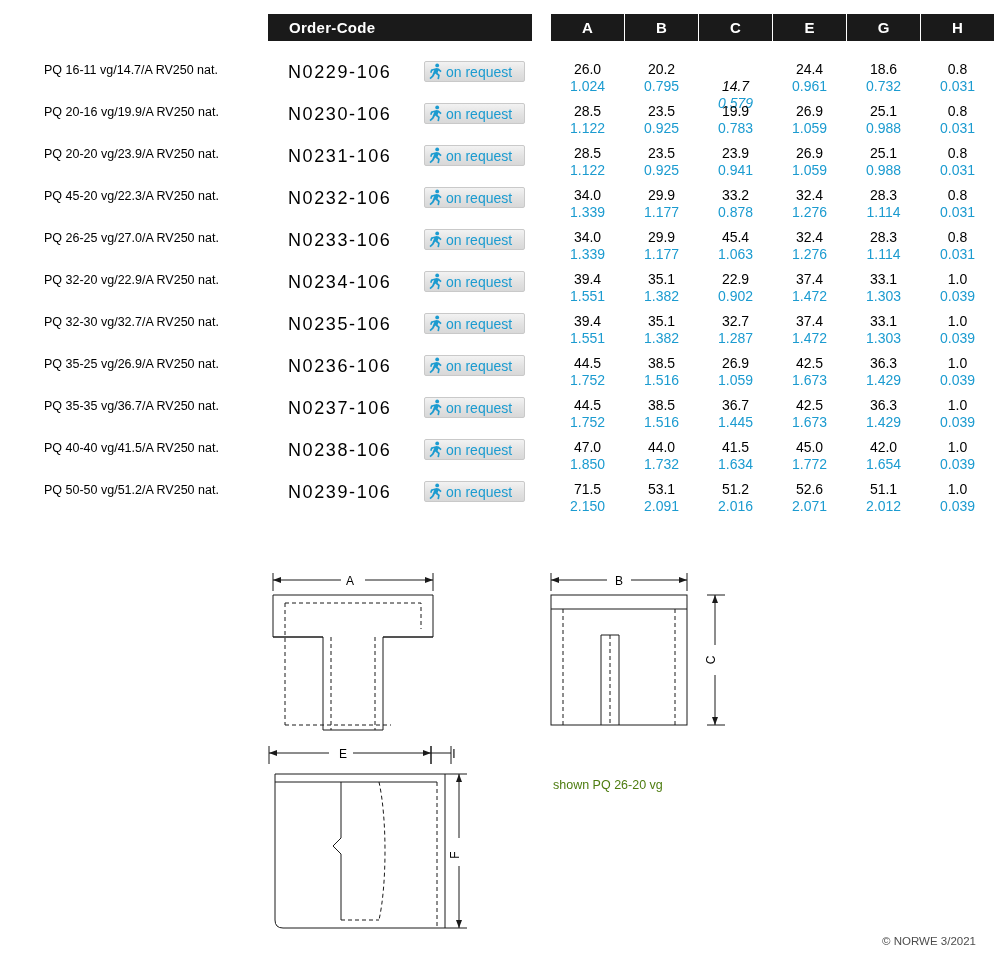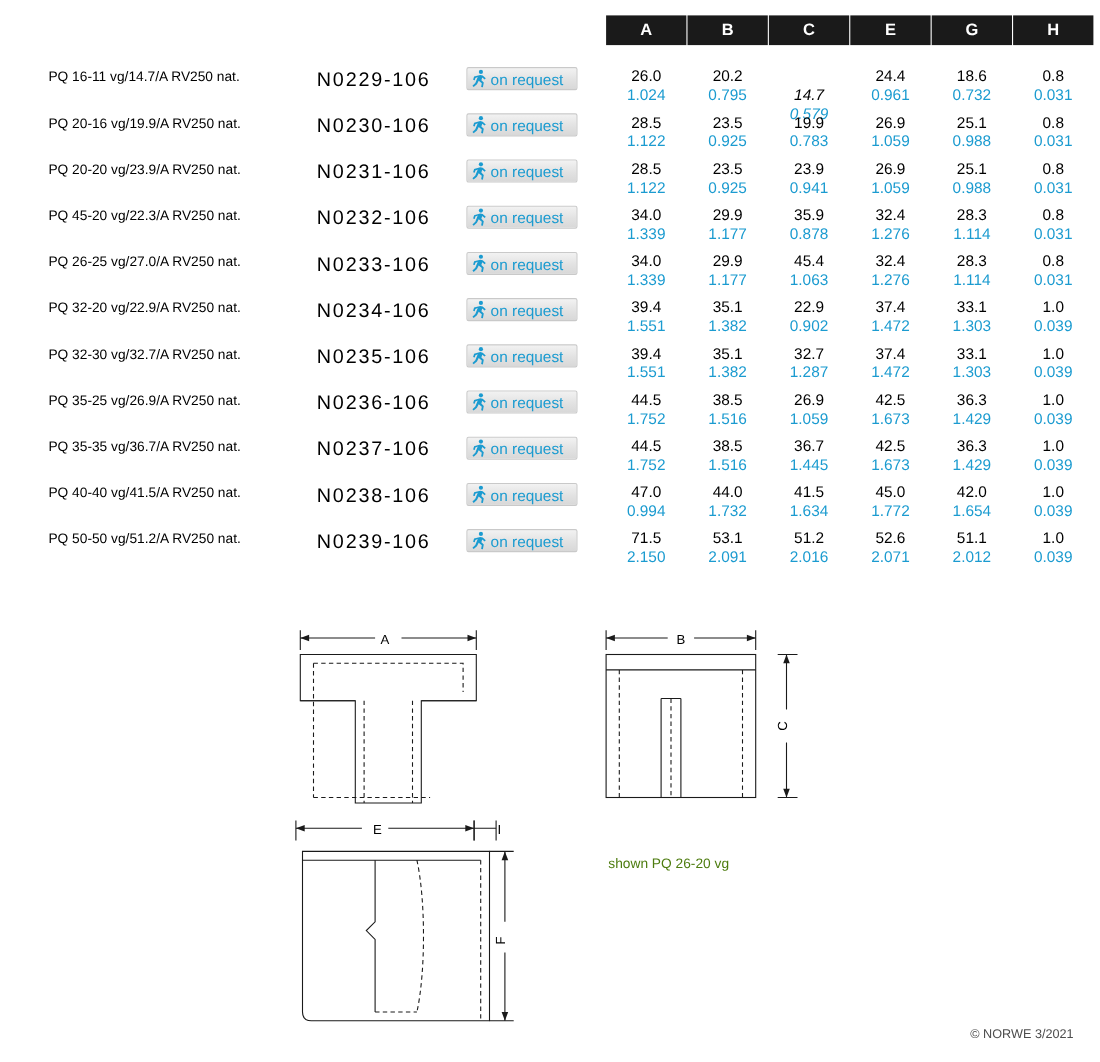--- a/index.html
+++ b/index.html
@@ -156,20 +156,21 @@
     font-size: 11.5px;
     color: #4d4d4d;
   }
   svg { display: block; }
 </style>
 </head>
 <body>
 
 <div class="page">
 
+  <div class="hdr" id="hdr-order">Order-Code</div>
   <div class="dim-hdr-row">
     <div class="dim-hdr">A</div>
     <div class="dim-hdr">B</div>
     <div class="dim-hdr">C</div>
     <div class="dim-hdr">E</div>
     <div class="dim-hdr">G</div>
     <div class="dim-hdr">H</div>
   </div>
 
   <div class="rows" id="rows">
@@ -298,21 +299,21 @@
         </div>
         <div class="dimcell" style="left: 551px; top: 7px;">
           <span class="mm">34.0</span>
           <span class="inch">1.339</span>
         </div>
         <div class="dimcell" style="left: 625px; top: 7px;">
           <span class="mm">29.9</span>
           <span class="inch">1.177</span>
         </div>
         <div class="dimcell" style="left: 699px; top: 7px;">
-          <span class="mm">35.9</span>
+          <span class="mm">33.2</span>
           <span class="inch">0.878</span>
         </div>
         <div class="dimcell" style="left: 773px; top: 7px;">
           <span class="mm">32.4</span>
           <span class="inch">1.276</span>
         </div>
         <div class="dimcell" style="left: 847px; top: 7px;">
           <span class="mm">28.3</span>
           <span class="inch">1.114</span>
         </div>
@@ -513,21 +514,21 @@
           <svg class="runner" viewBox="0 0 16 17">
             <g fill="#1b9bd0">
               <circle cx="9.2" cy="2.4" r="1.9"></circle>
               <path d="M8.6 5.1 L10.8 5.6 L13.6 8.1 L12.6 9.2 L10.4 7.4 L9.6 9.9 L11.8 12.1 L11.0 16.3 L9.4 16.0 L10.0 12.7 L7.2 10.4 L5.6 13.6 L2.6 16.2 L1.5 15.0 L4.1 12.5 L6.3 7.0 L4.2 7.9 L3.6 10.0 L2.1 9.6 L3.0 6.6 Z"></path>
             </g>
           </svg>
           <span class="req-text">on request</span>
         </div>
         <div class="dimcell" style="left: 551px; top: 7px;">
           <span class="mm">47.0</span>
-          <span class="inch">0.994</span>
+          <span class="inch">1.850</span>
         </div>
         <div class="dimcell" style="left: 625px; top: 7px;">
           <span class="mm">44.0</span>
           <span class="inch">1.732</span>
         </div>
         <div class="dimcell" style="left: 699px; top: 7px;">
           <span class="mm">41.5</span>
           <span class="inch">1.634</span>
         </div>
         <div class="dimcell" style="left: 773px; top: 7px;">

